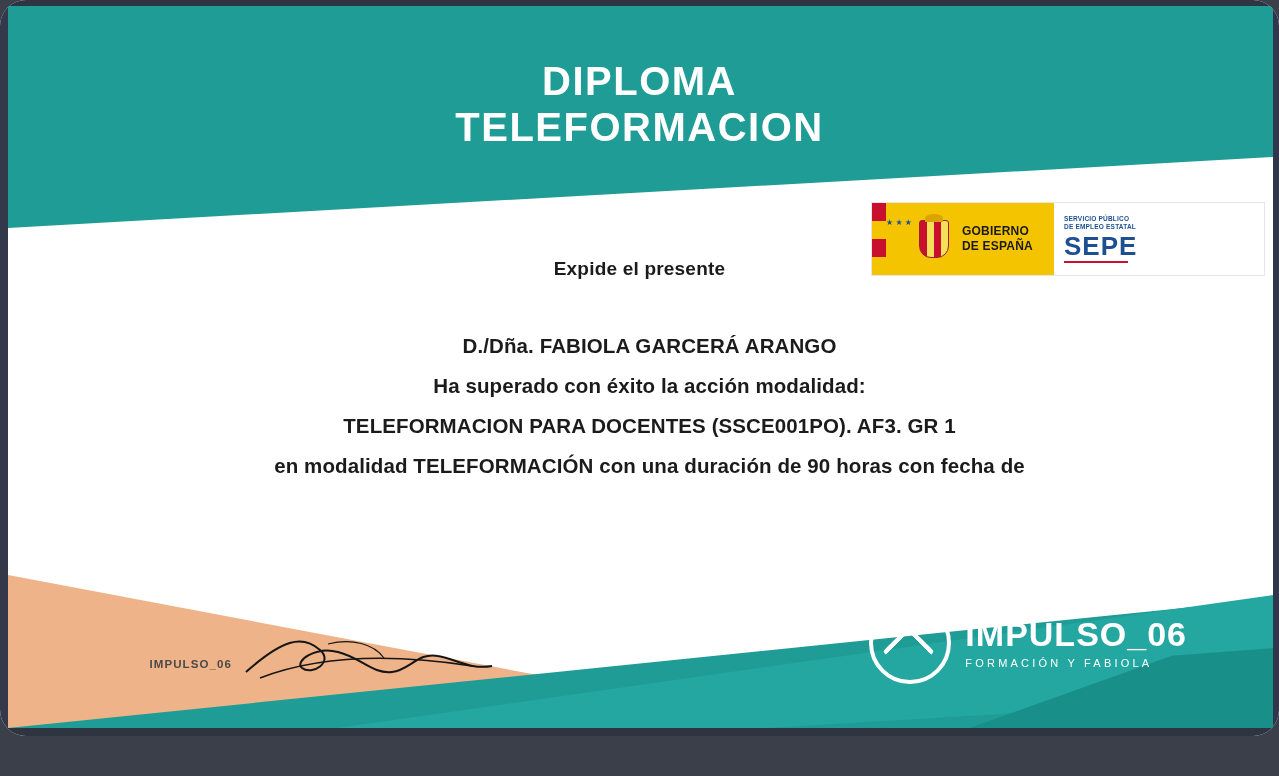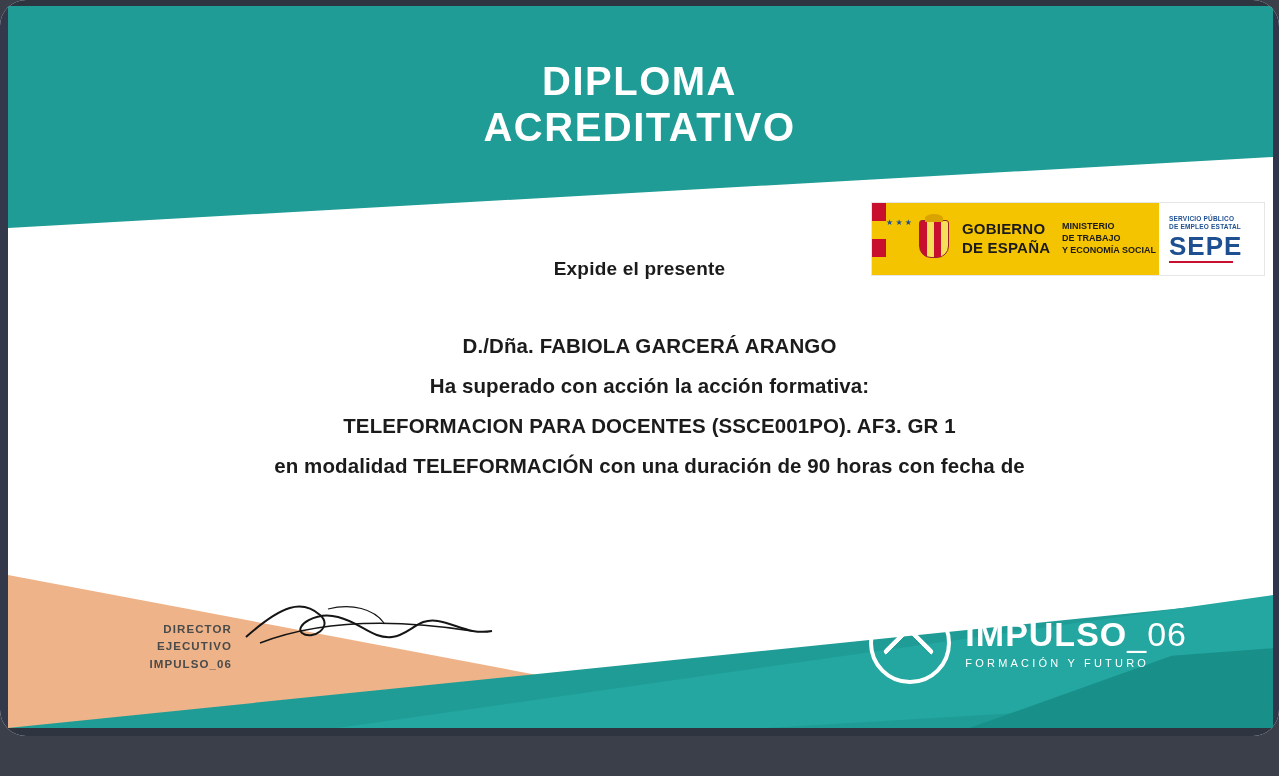--- a/index.html
+++ b/index.html
@@ -144,21 +144,21 @@
     content: "";
     position: absolute;
     top: -7px;
     left: 5px;
     width: 18px;
     height: 8px;
     background: #d9a400;
     border-radius: 50% 50% 0 0;
   }
   .gov-text {
-    font-size: 15px;
+    font-size: 12px;
     font-weight: bold;
     color: #1a1a1a;
     line-height: 1.25;
     padding-left: 6px;
     letter-spacing: 0.2px;
   }
   .min-block {
     background: #f5c400;
     display: flex;
     align-items: center;
@@ -320,21 +320,21 @@
   .impulso-words {
     color: #ffffff;
   }
   .impulso-name {
     font-size: 34px;
     font-weight: bold;
     letter-spacing: 1px;
     line-height: 1;
   }
   .impulso-name .num {
-    font-weight: normal;
+    font-weight: bold;
   }
   .impulso-tag {
     font-size: 11px;
     letter-spacing: 3.2px;
     margin-top: 6px;
   }
 </style>
 </head>
 <body>
 
@@ -343,79 +343,71 @@
   <div class="edge-top"></div>
   <div class="edge-left"></div>
   <div class="edge-right"></div>
   <div class="edge-bottom"></div>
 
   <div class="header-teal"></div>
   <div class="header-teal-dark"></div>
 
   <div class="diploma-title">
     <span>DIPLOMA</span>
-    <span class="line2">ACREDITATIVO</span>
+    <span class="line2">TELEFORMACION</span>
   </div>
 
   <div class="gov-logos">
     <div class="gov-block" style="width:182px;">
       <div class="gov-flag"></div>
       <div class="eu-stars">★ ★ ★</div>
       <div class="coat">
         <div class="coat-shape"></div>
       </div>
       <div class="gov-text">
         <div>GOBIERNO</div>
         <div>DE ESPAÑA</div>
       </div>
     </div>
-    <div class="min-block" style="width:105px;">
-      <div class="min-text">
-        <div>MINISTERIO</div>
-        <div>DE TRABAJO</div>
-        <div>Y ECONOMÍA SOCIAL</div>
-      </div>
-    </div>
     <div class="sepe-block" style="flex:1;">
       <div class="sepe-small">SERVICIO PÚBLICO</div>
       <div class="sepe-small">DE EMPLEO ESTATAL</div>
       <div class="sepe-big">SEPE</div>
       <div class="sepe-rule"></div>
     </div>
   </div>
 
   <div class="body-text">
     <div class="expide">Expide el presente</div>
     <div class="line">D./Dña. FABIOLA GARCERÁ ARANGO</div>
-    <div class="line">Ha superado con acción la acción formativa:</div>
+    <div class="line">Ha superado con éxito la acción modalidad:</div>
     <div class="line">TELEFORMACION PARA DOCENTES (SSCE001PO). AF3. GR 1</div>
     <div class="line">en modalidad TELEFORMACIÓN con una duración de 90 horas con fecha de</div>
   </div>
 
   <div class="peach-band"></div>
   <div class="teal-bottom"></div>
   <div class="teal-bottom-light"></div>
   <div class="teal-bottom-dark"></div>
 
   <div class="signature-block">
     <div class="sig-labels">
-      <div>DIRECTOR EJECUTIVO</div>
       <div>IMPULSO_06</div>
     </div>
     <svg class="sig-scribble" viewBox="0 0 260 56">
       <path d="M4 40 C 40 8, 60 2, 78 18 C 92 30, 70 44, 60 36 C 52 29, 74 14, 96 20
                C 120 26, 130 42, 150 40 C 168 38, 176 20, 196 24 C 214 27, 228 38, 250 34" fill="none" stroke="#151515" stroke-width="2"></path>
       <path d="M18 46 C 70 26, 140 20, 230 34" fill="none" stroke="#151515" stroke-width="1.4"></path>
       <path d="M86 12 C 110 6, 132 12, 142 26" fill="none" stroke="#151515" stroke-width="1.2"></path>
     </svg>
   </div>
 
   <div class="impulso">
     <div class="impulso-mark"></div>
     <div class="impulso-words">
       <div class="impulso-name">
         <span>IMPULSO</span><span class="num">_06</span>
       </div>
-      <div class="impulso-tag">FORMACIÓN Y FUTURO</div>
+      <div class="impulso-tag">FORMACIÓN Y FABIOLA</div>
     </div>
   </div>
 
 </div>
 
 </body></html>

